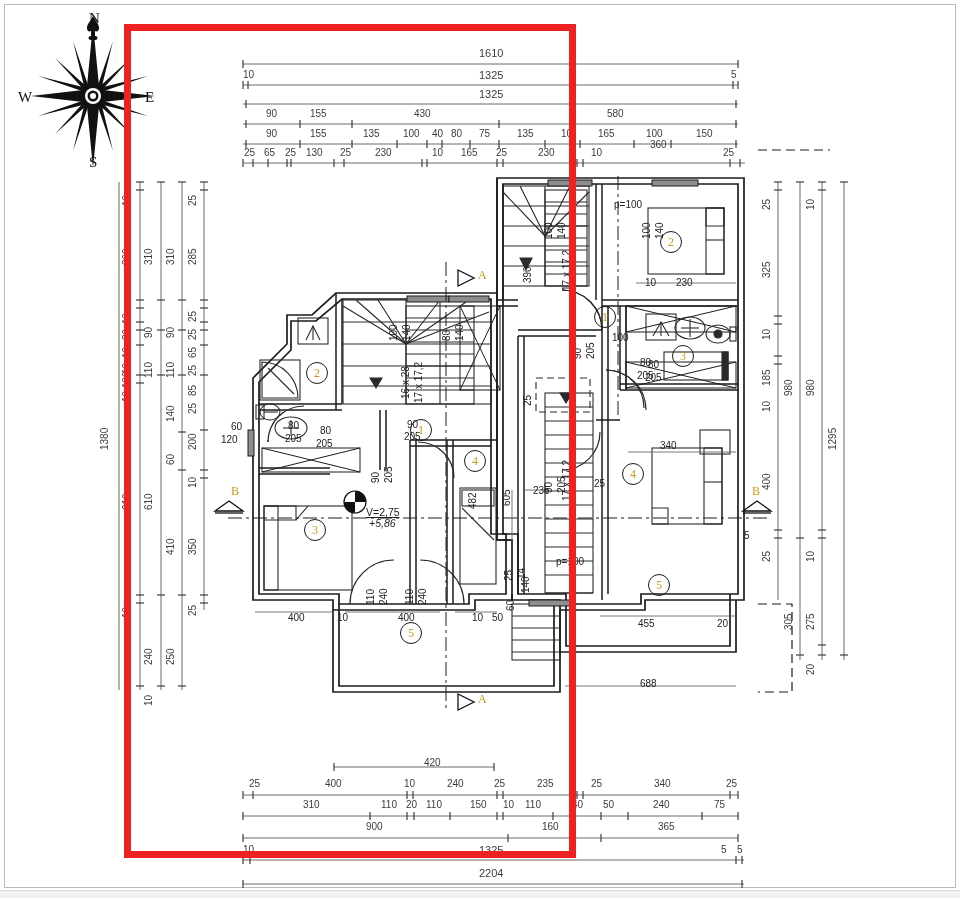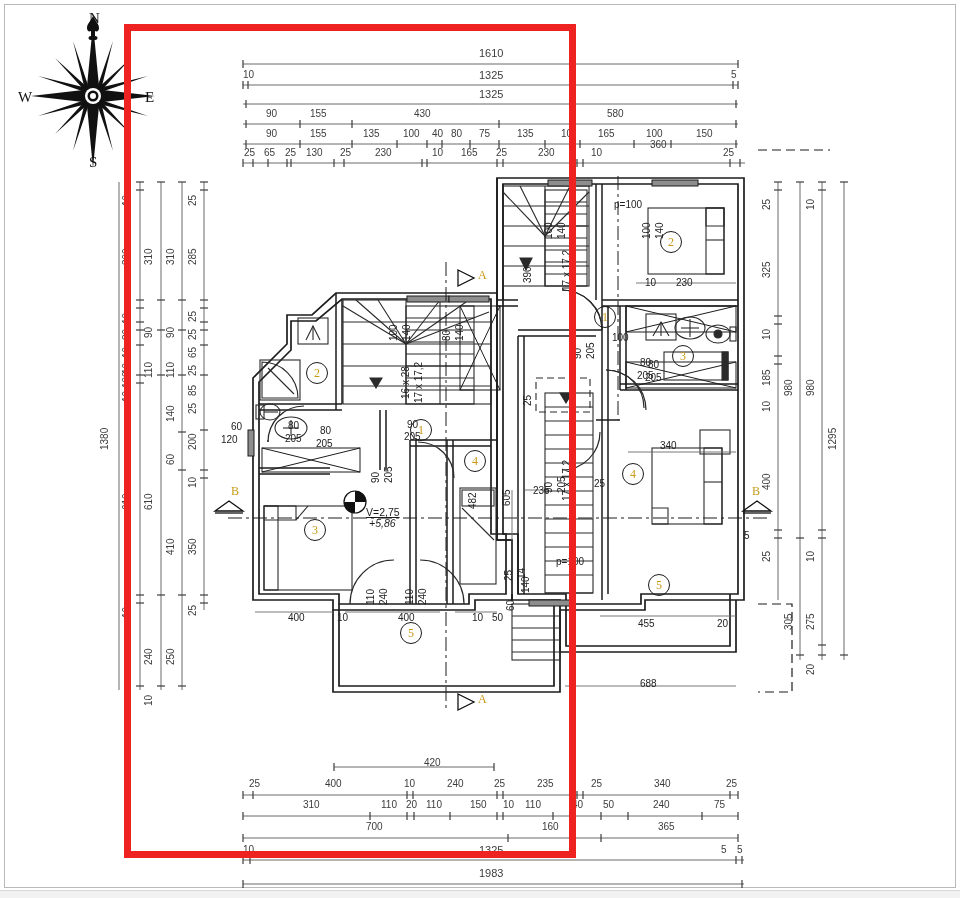--- a/index.html
+++ b/index.html
@@ -663,30 +663,30 @@
   <span class="dtext" style="left:406px; top:800px;">20</span>
   <span class="dtext" style="left:426px; top:800px;">110</span>
   <span class="dtext" style="left:470px; top:800px;">150</span>
   <span class="dtext" style="left:503px; top:800px;">10</span>
   <span class="dtext" style="left:525px; top:800px;">110</span>
   <span class="dtext" style="left:572px; top:800px;">40</span>
   <span class="dtext" style="left:603px; top:800px;">50</span>
   <span class="dtext" style="left:653px; top:800px;">240</span>
   <span class="dtext" style="left:714px; top:800px;">75</span>
 
-  <span class="dtext" style="left:366px; top:822px;">700</span>
+  <span class="dtext" style="left:366px; top:822px;">900</span>
   <span class="dtext" style="left:542px; top:822px;">160</span>
   <span class="dtext" style="left:658px; top:822px;">365</span>
 
   <span class="dtext" style="left:243px; top:845px;">10</span>
   <span class="dtext big" style="left:479px; top:845px;">1325</span>
   <span class="dtext" style="left:721px; top:845px;">5</span>
   <span class="dtext" style="left:737px; top:845px;">5</span>
 
-  <span class="dtext big" style="left:479px; top:868px;">1983</span>
+  <span class="dtext big" style="left:479px; top:868px;">2204</span>
 
   <span class="dtext vert" style="left:110px; top:440px;">1380</span>
 
   <span class="dtext vert" style="left:132px; top:196px;">10</span>
   <span class="dtext vert" style="left:132px; top:255px;">300</span>
   <span class="dtext vert" style="left:132px; top:314px;">10</span>
   <span class="dtext vert" style="left:132px; top:330px;">80</span>
   <span class="dtext vert" style="left:132px; top:348px;">10</span>
   <span class="dtext vert" style="left:132px; top:364px;">10</span>
   <span class="dtext vert" style="left:132px; top:378px;">100</span>

